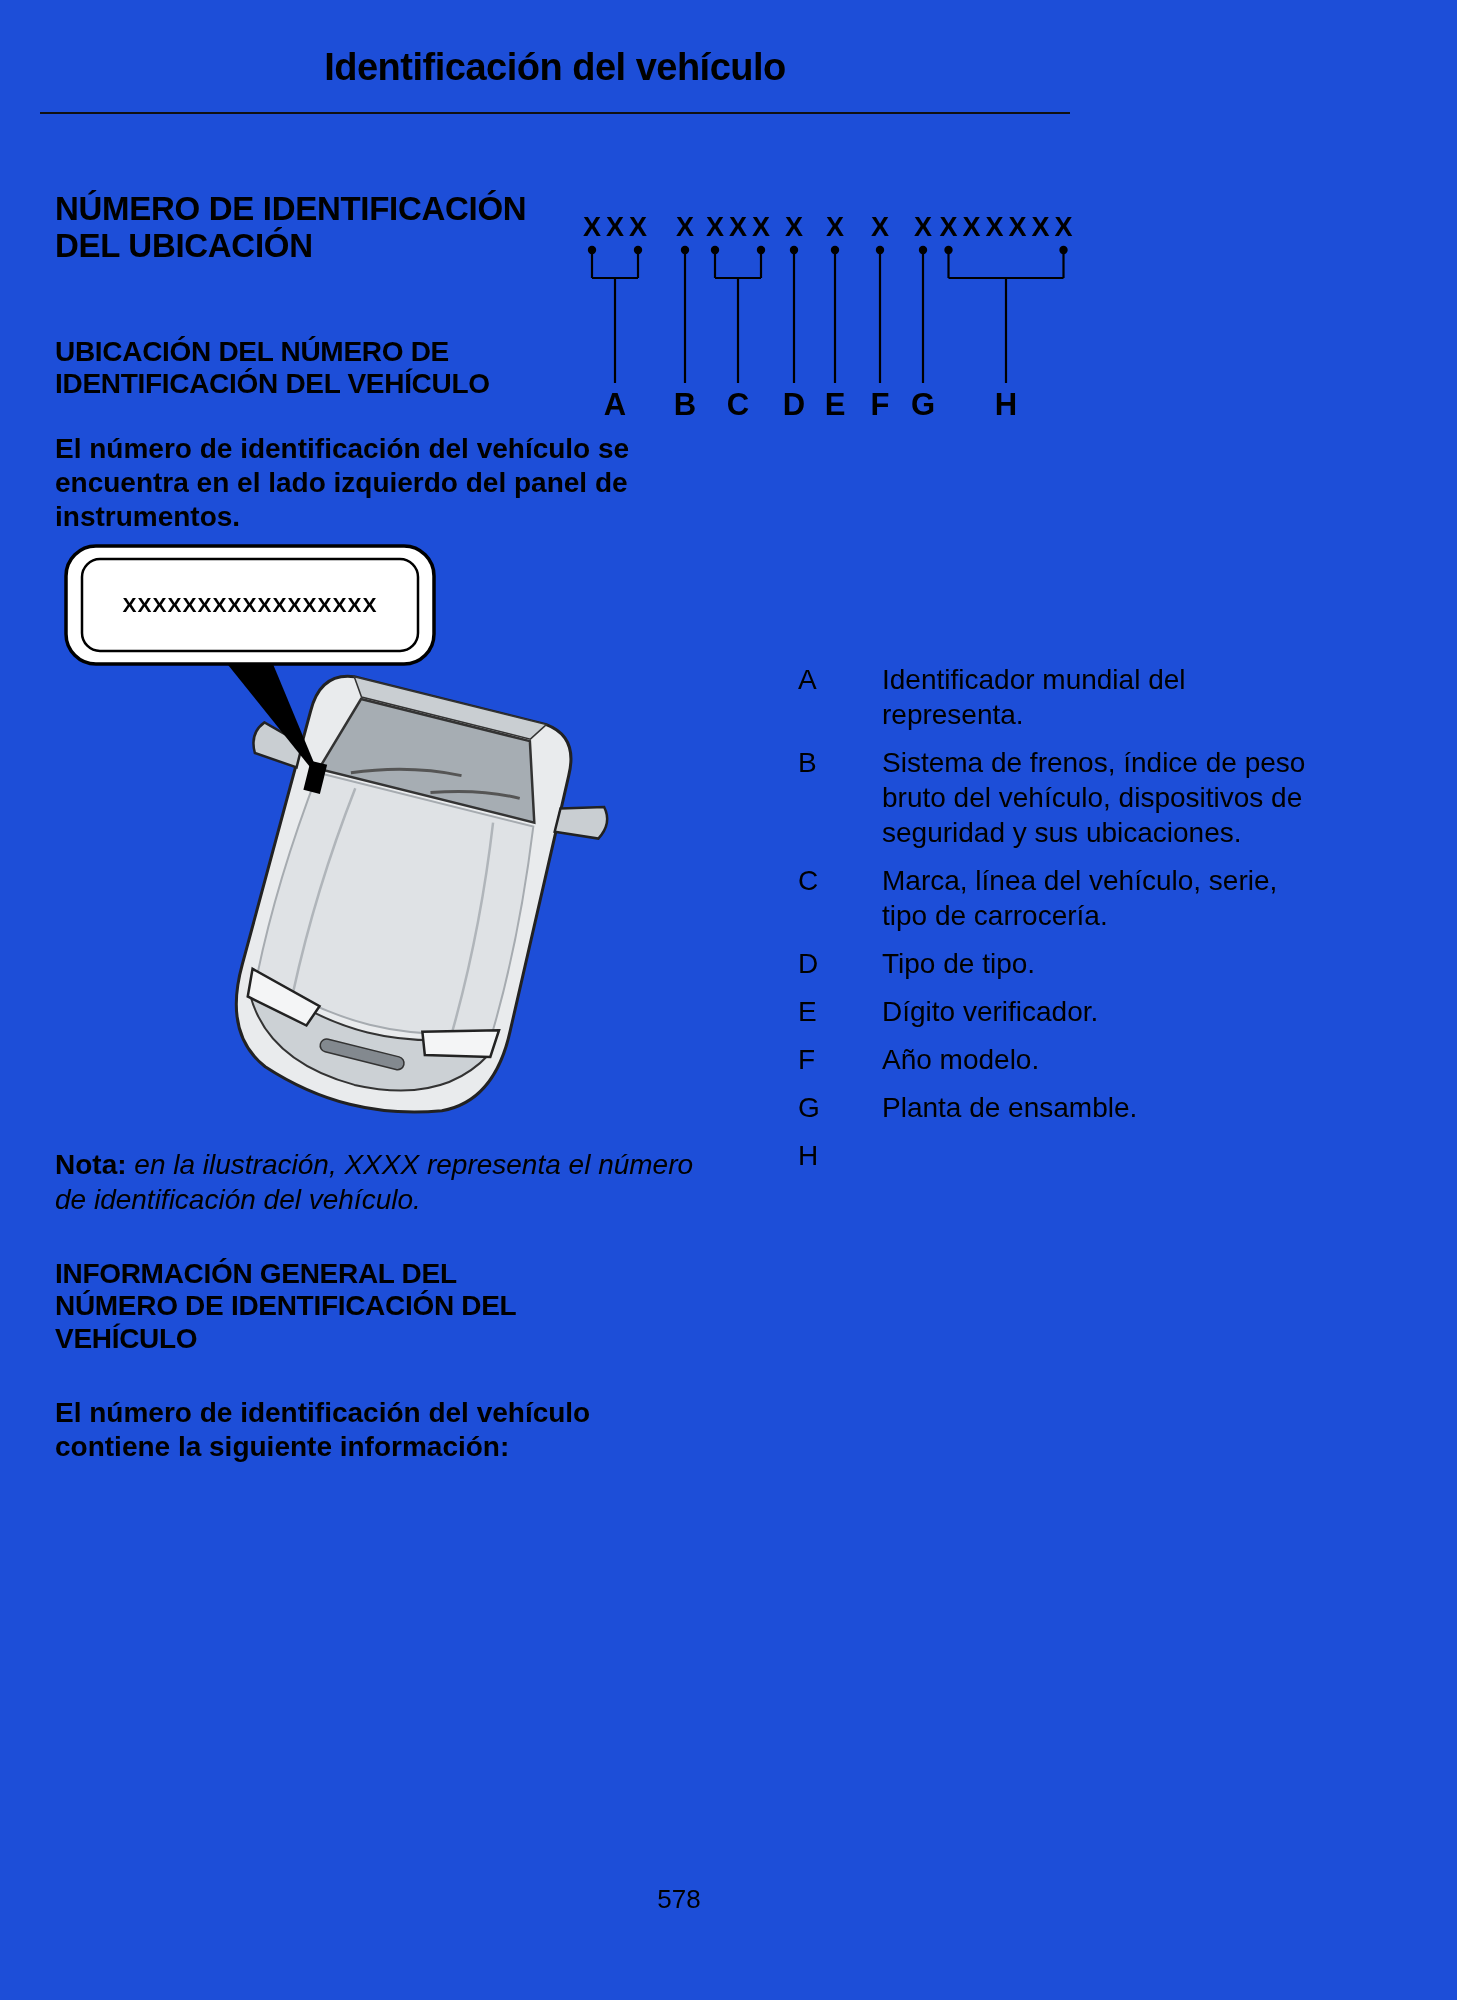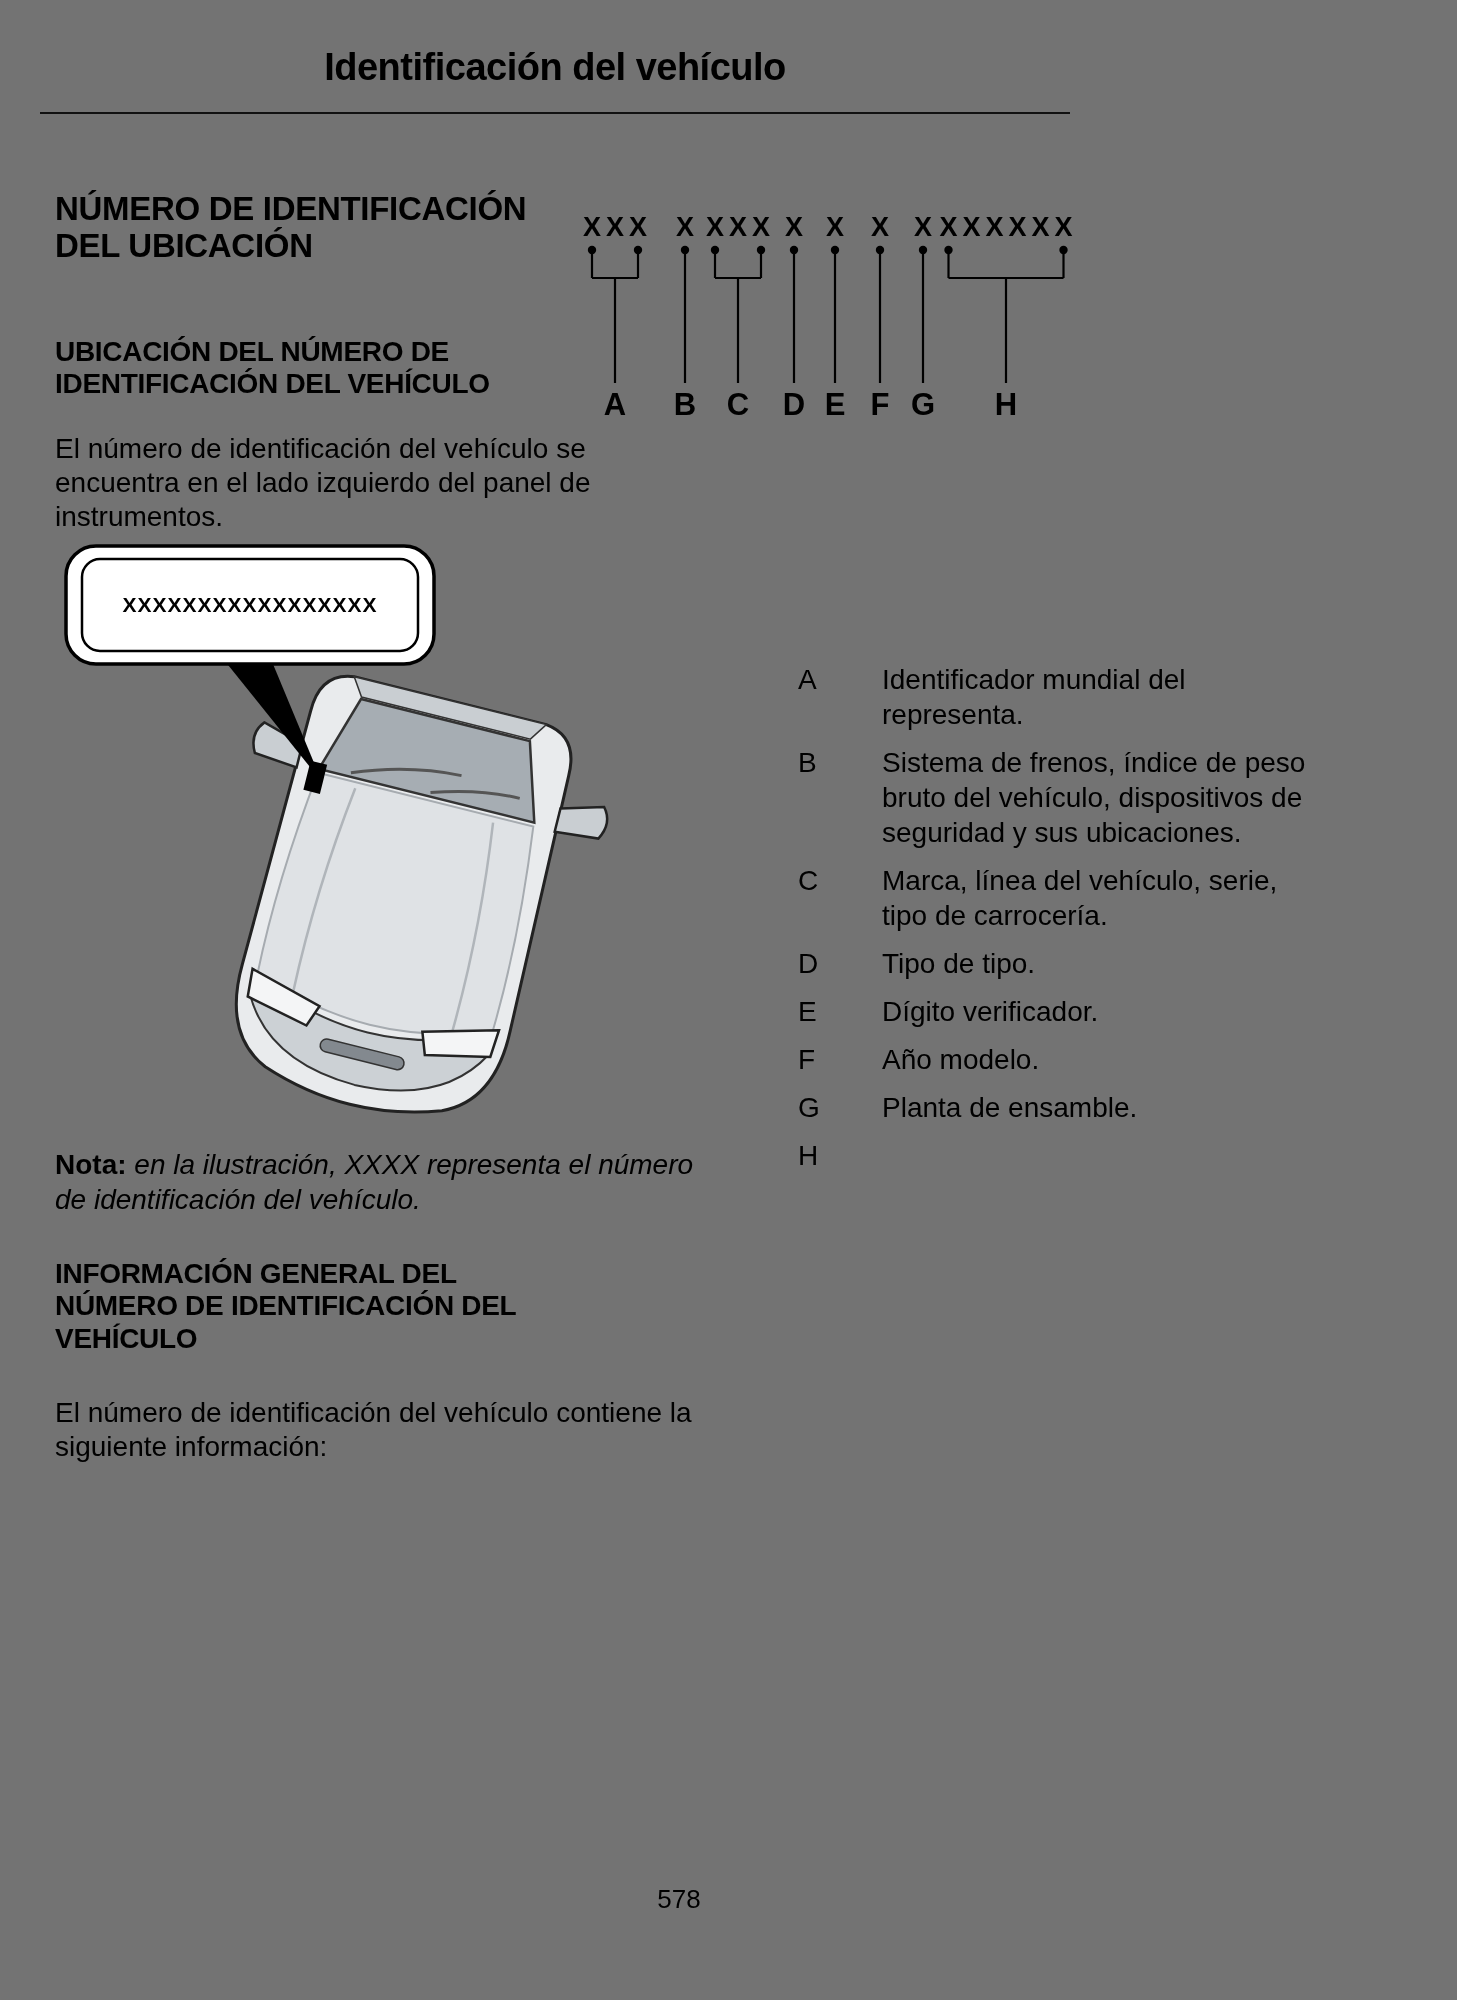--- a/index.html
+++ b/index.html
@@ -1,18 +1,18 @@
 <!DOCTYPE html>
 <html><head>
 <meta charset="utf-8">
 <style>
   * { margin:0; padding:0; box-sizing:border-box; }
   html,body { background:#ffffff; }
   .page {
-    position:relative; width:1457px; height:2000px; background:#737373;
+    position:relative; width:1457px; height:2000px; background:#1d4ed8;
     color:#000; font-family:"Liberation Sans", sans-serif; overflow:hidden;
   }
   .header-title {
     position:absolute; top:46px; left:40px; width:1030px; text-align:center;
     font-size:38px; font-weight:bold; letter-spacing:-0.5px;
   }
   .header-rule {
     position:absolute; top:112px; left:40px; width:1030px; height:0;
     border-top:2px solid #111;
   }
@@ -21,21 +21,21 @@
     font-size:33px; font-weight:bold; line-height:1.13; letter-spacing:-0.3px;
   }
   .h2 {
     position:absolute; left:55px; top:336px; width:540px;
     font-size:28px; font-weight:bold; line-height:1.16; letter-spacing:-0.3px;
   }
   .h3 {
     position:absolute; left:55px; top:1258px; width:510px;
     font-size:28px; font-weight:bold; line-height:1.16; letter-spacing:-0.3px;
   }
-  .para { position:absolute; font-size:28px; line-height:1.22; }
+  .para { position:absolute; font-size:28px; line-height:1.22;font-weight:bold; }
   #p1 { left:55px; top:432px; width:640px; }
   #p2 { left:55px; top:1396px; width:640px; }
   .note {
     position:absolute; left:55px; top:1148px; width:650px;
     font-size:28px; line-height:1.24; font-style:italic;
   }
   .note-label { font-weight:bold; font-style:normal; }
   .illustration { position:absolute; left:58px; top:540px; }
   .plate-text {
     font-family:"Liberation Sans", sans-serif; font-size:21px; font-weight:600;

